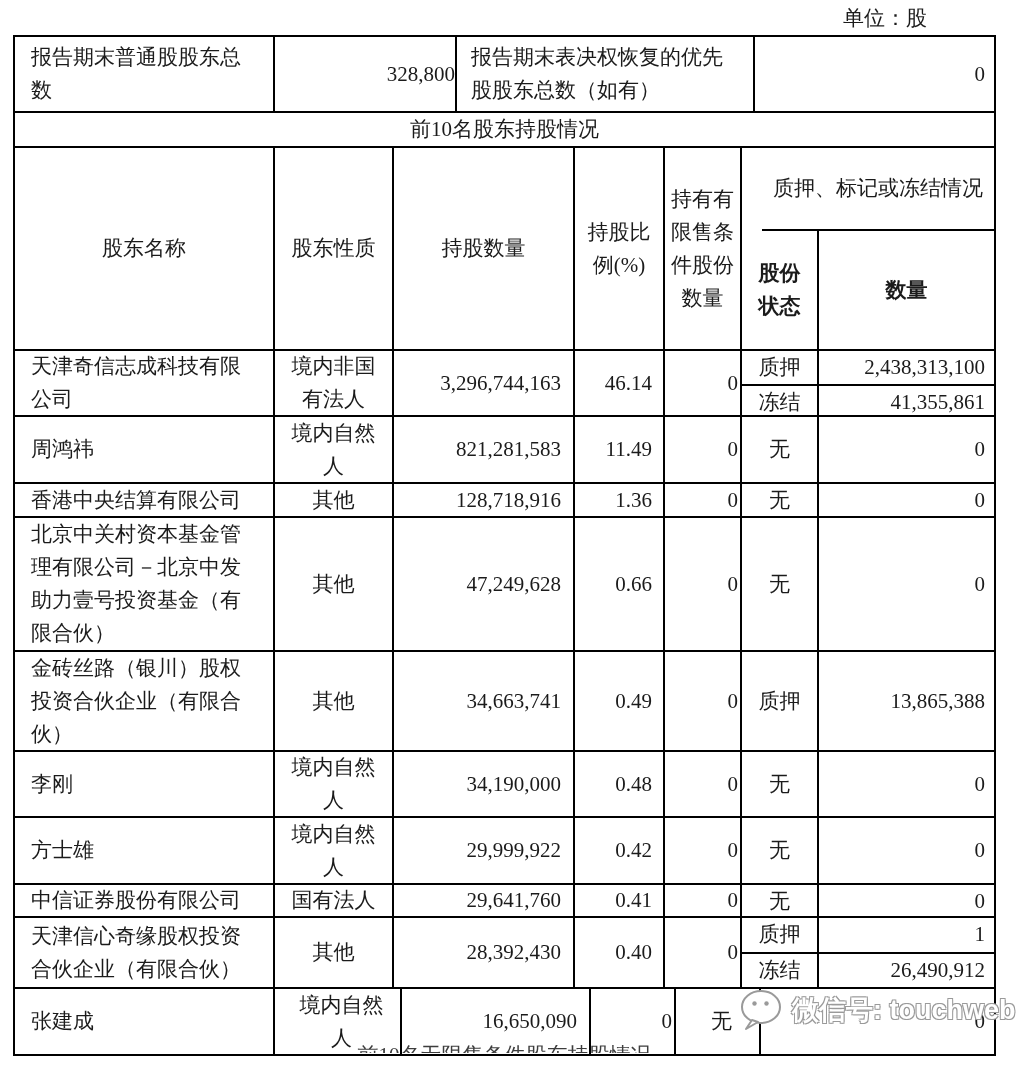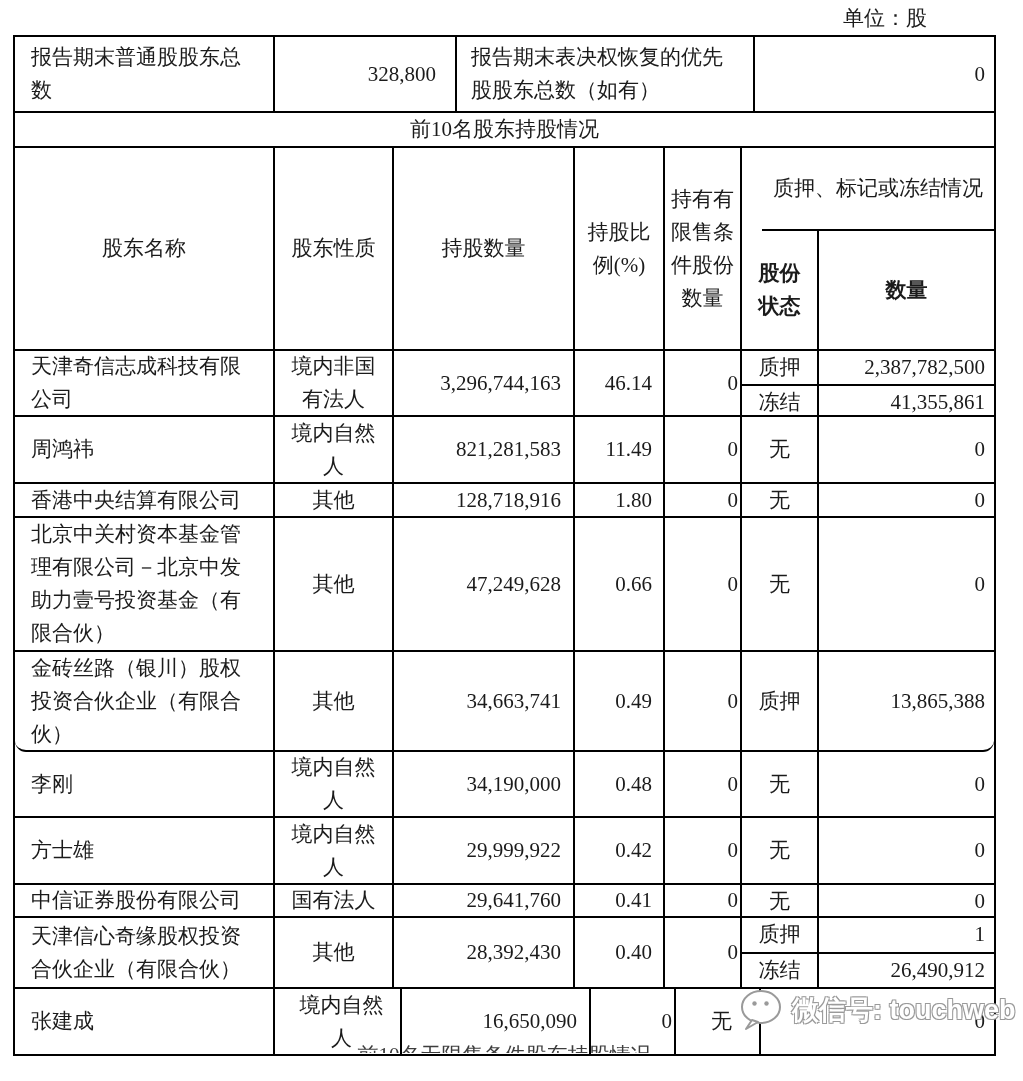--- a/index.html
+++ b/index.html
@@ -22,21 +22,21 @@
 
   .cell { display: flex; align-items: center; overflow: hidden; }
   .cell.brd { border-right: 2px solid #000; }
   .left  { justify-content: flex-start; text-align: left; }
   .ctr   { justify-content: center; text-align: center; }
   .rgt   { justify-content: flex-end; text-align: right; }
 
   
   .row-a { height: 76px; }
   .a1 { width: 260px; padding: 0 16px; }
-  .a2 { width: 182px; padding: 0 19px; }
+  .a2 { width: 182px; padding: 0 0; }
   .a3 { width: 298px; padding: 0 14px; }
   .a4 { flex: 1; padding: 0 9px; }
 
   
   .row-b { height: 35px; display: flex; align-items: center; justify-content: center;
            border-bottom: 2px solid #000; }
 
   
   .row-h { height: 203px; }
   .c1 { width: 260px; padding: 0 16px; }
@@ -117,21 +117,21 @@
     <div id="rows-container">
         <div class="t-row" style="height: 66px;">
           <div class="cell brd left c1">天津奇信志成科技有限公司</div>
           <div class="cell brd ctr c2">境内非国有法人</div>
           <div class="cell brd rgt c3 num">3,296,744,163</div>
           <div class="cell brd rgt c4 num">46.14</div>
           <div class="cell brd rgt c5 num">0</div>
           <div class="pledge-group">
             <div class="pledge-row split">
               <div class="ps">质押</div>
-              <div class="pq num">2,387,782,500</div>
+              <div class="pq num">2,438,313,100</div>
             </div>
             <div class="pledge-row">
               <div class="ps">冻结</div>
               <div class="pq num">41,355,861</div>
             </div>
           </div>
         </div>
         <div class="t-row" style="height: 67px;">
           <div class="cell brd left c1">周鸿祎</div>
           <div class="cell brd ctr c2">境内自然人</div>
@@ -142,21 +142,21 @@
             <div class="pledge-row">
               <div class="ps">无</div>
               <div class="pq num">0</div>
             </div>
           </div>
         </div>
         <div class="t-row" style="height: 34px;">
           <div class="cell brd left c1">香港中央结算有限公司</div>
           <div class="cell brd ctr c2">其他</div>
           <div class="cell brd rgt c3 num">128,718,916</div>
-          <div class="cell brd rgt c4 num">1.80</div>
+          <div class="cell brd rgt c4 num">1.36</div>
           <div class="cell brd rgt c5 num">0</div>
           <div class="pledge-group">
             <div class="pledge-row">
               <div class="ps">无</div>
               <div class="pq num">0</div>
             </div>
           </div>
         </div>
         <div class="t-row" style="height: 134px;">
           <div class="cell brd left c1">北京中关村资本基金管理有限公司－北京中发助力壹号投资基金（有限合伙）</div>
@@ -164,21 +164,21 @@
           <div class="cell brd rgt c3 num">47,249,628</div>
           <div class="cell brd rgt c4 num">0.66</div>
           <div class="cell brd rgt c5 num">0</div>
           <div class="pledge-group">
             <div class="pledge-row">
               <div class="ps">无</div>
               <div class="pq num">0</div>
             </div>
           </div>
         </div>
-        <div class="t-row" style="height: 100px; border-radius: 11px;">
+        <div class="t-row" style="height: 100px;">
           <div class="cell brd left c1">金砖丝路（银川）股权投资合伙企业（有限合伙）</div>
           <div class="cell brd ctr c2">其他</div>
           <div class="cell brd rgt c3 num">34,663,741</div>
           <div class="cell brd rgt c4 num">0.49</div>
           <div class="cell brd rgt c5 num">0</div>
           <div class="pledge-group">
             <div class="pledge-row">
               <div class="ps">质押</div>
               <div class="pq num">13,865,388</div>
             </div>

